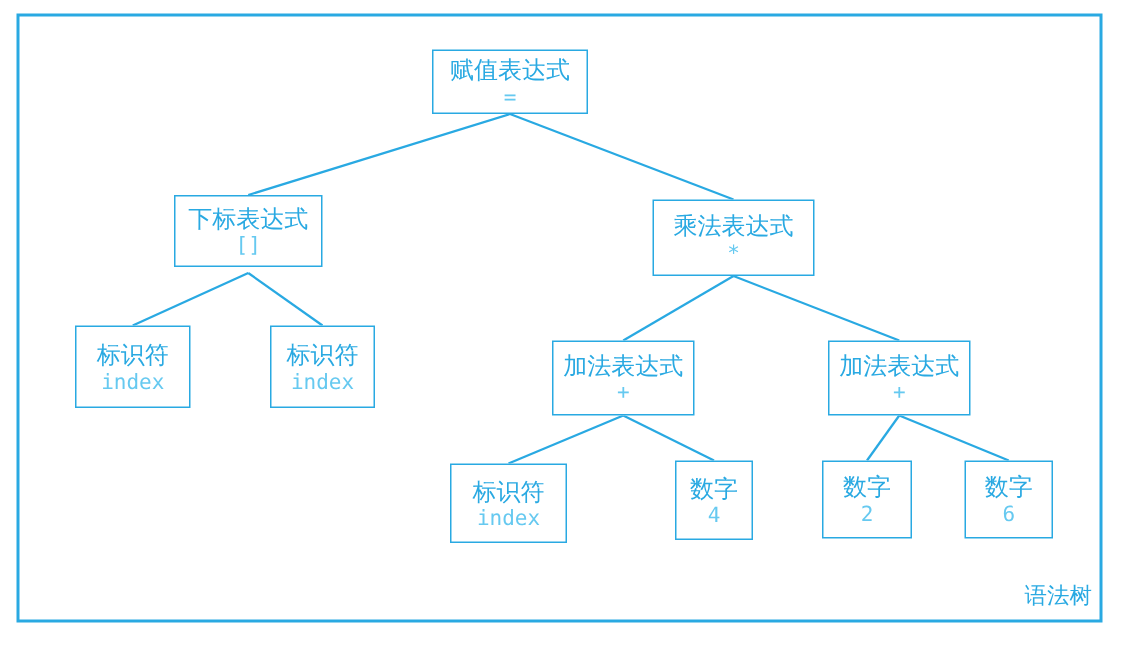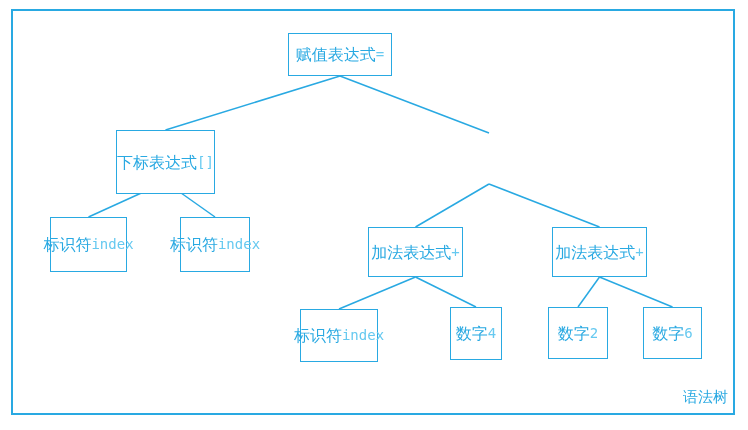--- a/index.html
+++ b/index.html
@@ -41,21 +41,21 @@
     top: 0;
     width: 748px;
     height: 430px;
   }
   .node {
     position: absolute;
     box-sizing: border-box;
     border: 1.5px solid var(--accent, #29a9e2);
     background: #ffffff;
     display: flex;
-    flex-direction: row;
+    flex-direction: column;
     align-items: center;
     justify-content: center;
     text-align: center;
   }
   .node-label {
     color: var(--accent, #29a9e2);
     font-size: 16px;
     line-height: 21px;
     white-space: nowrap;
   }
@@ -91,23 +91,27 @@
       <line x1="415.5" y1="277" x2="339" y2="309"></line>
       <line x1="415.5" y1="277" x2="476" y2="307"></line>
       <line x1="599.5" y1="277" x2="578" y2="307"></line>
       <line x1="599.5" y1="277" x2="672.5" y2="307"></line>
     </svg>
   <div class="node-layer">
       <div class="node" style="left: 288px; top: 33px; width: 104px; height: 43px;">
         <div class="node-label">赋值表达式</div>
         <div class="node-symbol">=</div>
       </div>
-      <div class="node" style="left: 116px; top: 130px; width: 99px; height: 64px;">
+      <div class="node" style="left: 116px; top: 130px; width: 99px; height: 48px;">
         <div class="node-label">下标表达式</div>
         <div class="node-symbol">[]</div>
+      </div>
+      <div class="node" style="left: 435px; top: 133px; width: 108px; height: 51px;">
+        <div class="node-label">乘法表达式</div>
+        <div class="node-symbol">*</div>
       </div>
       <div class="node" style="left: 50px; top: 217px; width: 77px; height: 55px;">
         <div class="node-label">标识符</div>
         <div class="node-symbol">index</div>
       </div>
       <div class="node" style="left: 180px; top: 217px; width: 70px; height: 55px;">
         <div class="node-label">标识符</div>
         <div class="node-symbol">index</div>
       </div>
       <div class="node" style="left: 368px; top: 227px; width: 95px; height: 50px;">

